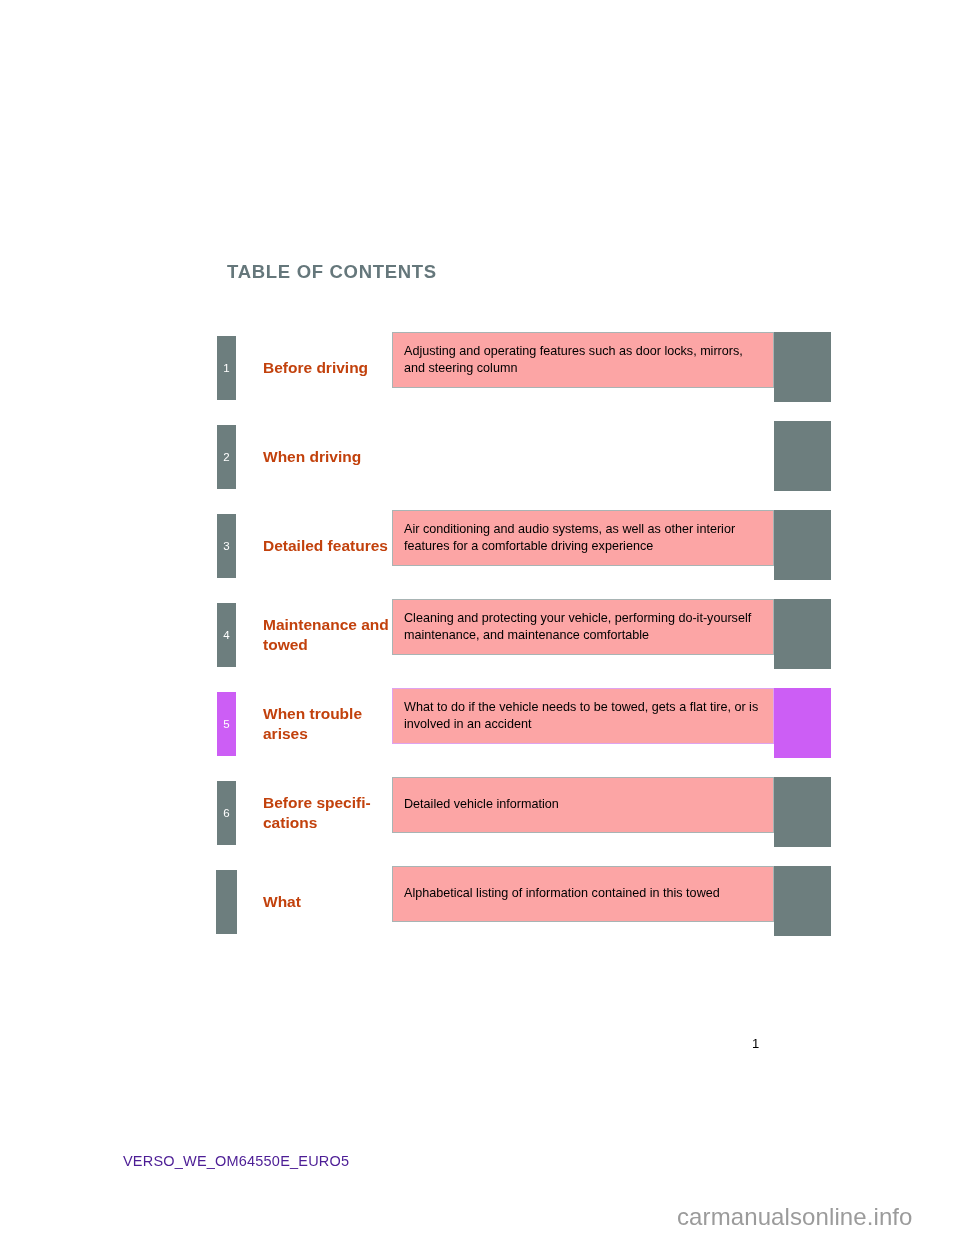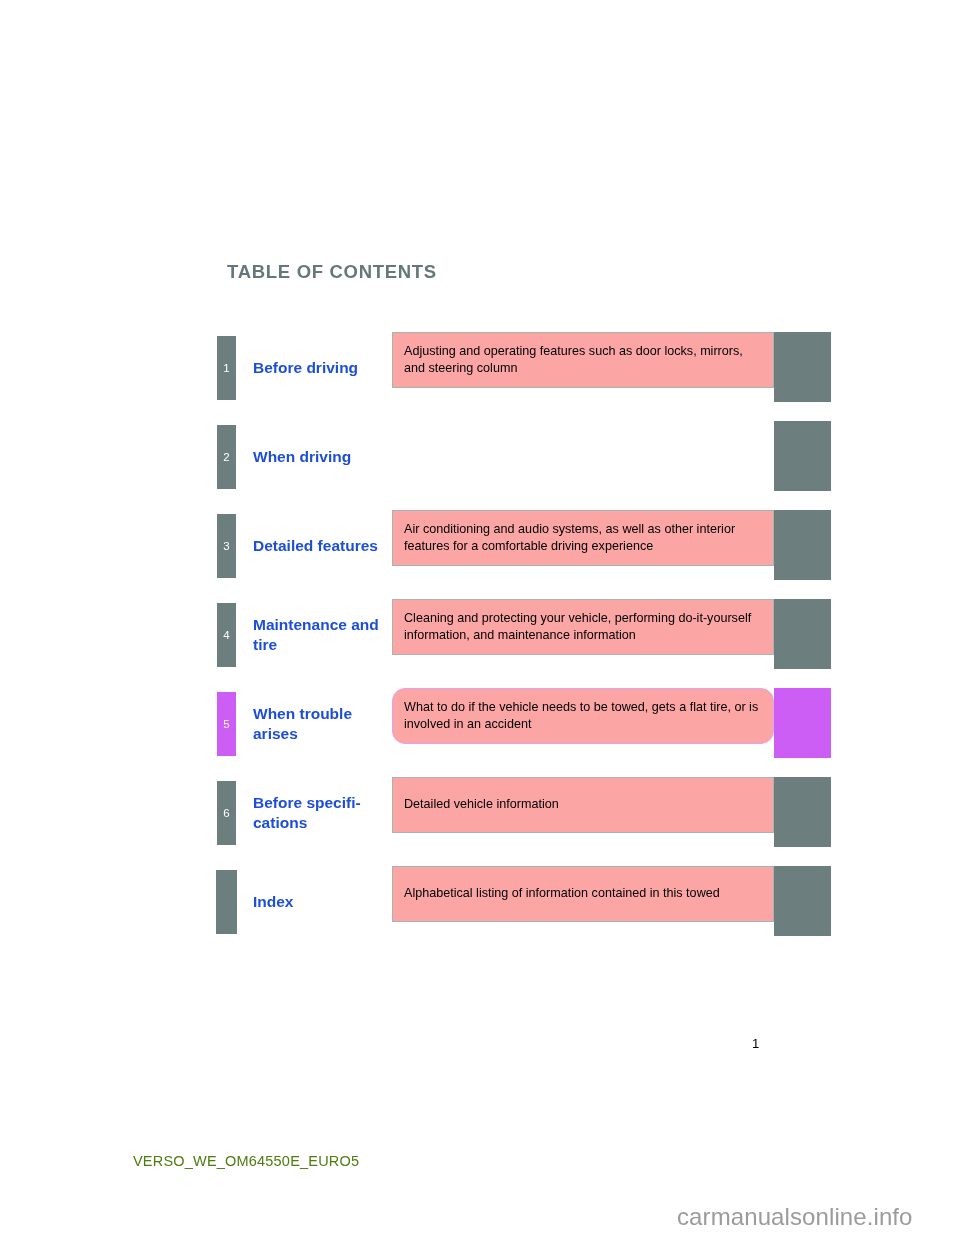--- a/index.html
+++ b/index.html
@@ -68,49 +68,48 @@
     background: #cc5ef5;
   }
   .row-tab.blank {
     left: 216px;
     width: 21px;
   }
 
   
   .row-title {
     position: absolute;
-    left: 253px;
+    left: 263px;
     top: 0;
     width: 140px;
     height: 64px;
     display: flex;
     align-items: center;
     font-size: 15.5px;
     font-weight: bold;
-    color: #1d4ed8;
+    color: #c2410c;
     line-height: 1.28;
   }
 
   
   .row-desc {
     position: absolute;
     left: 392px;
     top: -4px;
     width: 382px;
     height: 56px;
     background: #fca5a5;
     border: 1px solid #a8b4b4;
     box-sizing: border-box;
     display: flex;
     align-items: center;
     padding: 0 11px;
   }
   .row-desc.accent {
     border-color: #dfa3ee;
-    border-radius: 13px;
   }
   .row-desc-text {
     font-size: 12.6px;
     color: #000000;
     line-height: 1.38;
   }
 
   
   .row-block {
     position: absolute;
@@ -129,24 +128,24 @@
     position: absolute;
     left: 752px;
     top: 1036px;
     font-size: 13px;
     color: #000000;
   }
 
   
   .footer-code {
     position: absolute;
-    left: 133px;
+    left: 123px;
     top: 1153px;
     font-size: 14.5px;
-    color: #4d7c0f;
+    color: #4c1d95;
     letter-spacing: 0.2px;
   }
 
   .watermark {
     position: absolute;
     left: 677px;
     top: 1203px;
     font-size: 24px;
     color: #9b9b9b;
     letter-spacing: 0.1px;
@@ -177,23 +176,23 @@
       <div class="toc-row">
         <div class="row-tab">3</div>
         <div class="row-title">Detailed features</div>
         <div class="row-desc">
           <div class="row-desc-text">Air conditioning and audio systems, as well as other interior features for a comfortable driving experience</div>
         </div>
         <div class="row-block"></div>
       </div>
       <div class="toc-row">
         <div class="row-tab">4</div>
-        <div class="row-title">Maintenance and tire</div>
-        <div class="row-desc">
-          <div class="row-desc-text">Cleaning and protecting your vehicle, performing do-it-yourself information, and maintenance information</div>
+        <div class="row-title">Maintenance and towed</div>
+        <div class="row-desc">
+          <div class="row-desc-text">Cleaning and protecting your vehicle, performing do-it-yourself maintenance, and maintenance comfortable</div>
         </div>
         <div class="row-block"></div>
       </div>
       <div class="toc-row">
         <div class="row-tab accent">5</div>
         <div class="row-title">When trouble arises</div>
         <div class="row-desc accent">
           <div class="row-desc-text">What to do if the vehicle needs to be towed, gets a flat tire, or is involved in an accident</div>
         </div>
         <div class="row-block accent"></div>
@@ -201,21 +200,21 @@
       <div class="toc-row">
         <div class="row-tab">6</div>
         <div class="row-title">Before specifi-cations</div>
         <div class="row-desc">
           <div class="row-desc-text">Detailed vehicle information</div>
         </div>
         <div class="row-block"></div>
       </div>
       <div class="toc-row">
         <div class="row-tab blank"></div>
-        <div class="row-title">Index</div>
+        <div class="row-title">What</div>
         <div class="row-desc">
           <div class="row-desc-text">Alphabetical listing of information contained in this towed</div>
         </div>
         <div class="row-block"></div>
       </div>
     </div>
 
   <div class="page-number">1</div>
 
   <div class="footer-code">VERSO_WE_OM64550E_EURO5</div>

